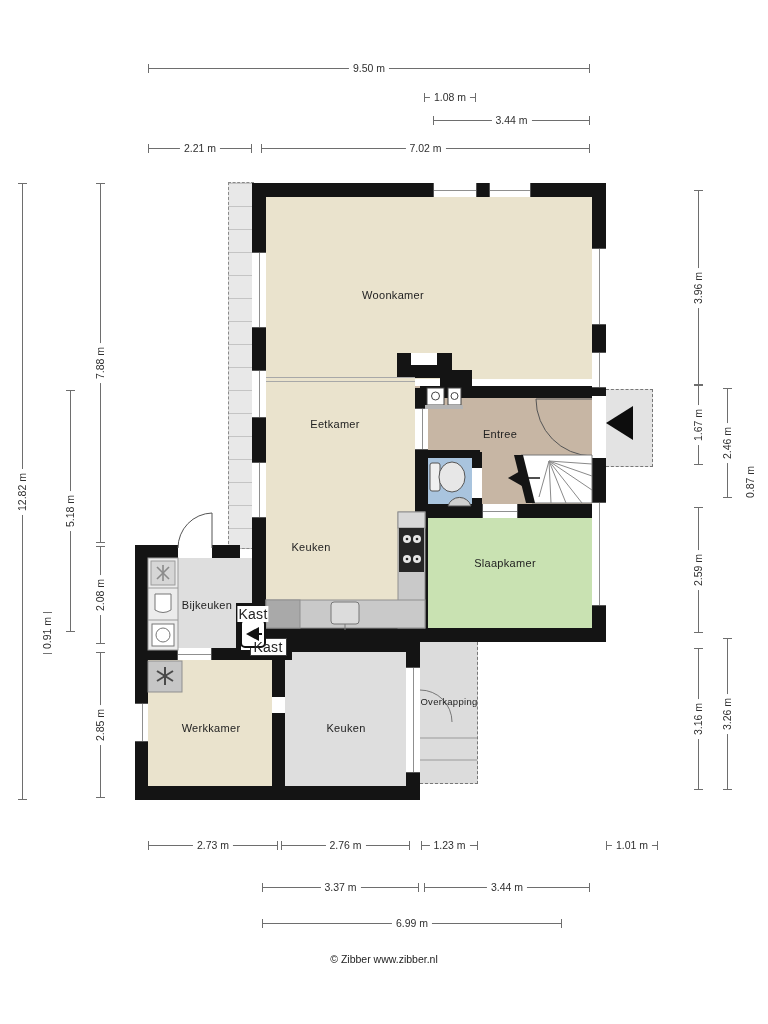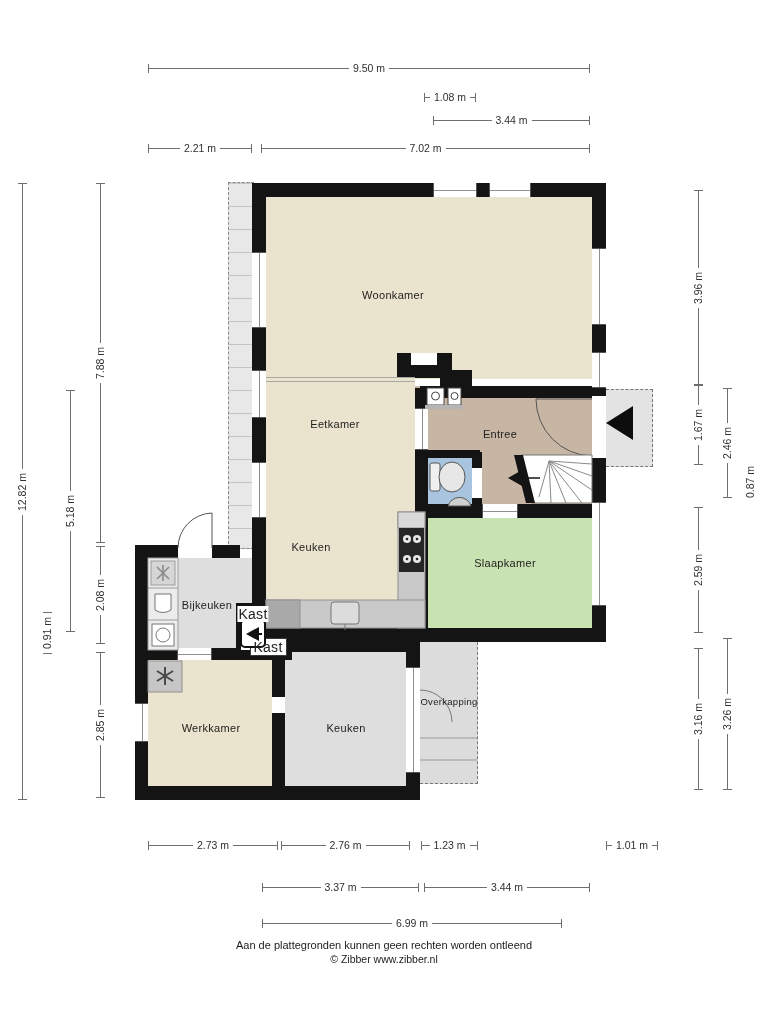--- a/index.html
+++ b/index.html
@@ -401,15 +401,14 @@
       <div class="tb"></div>
     <span class="lbl">3.26 m</span>
     </div>
   <div class="dim-v" style="left:742px;top:465px;height:33px;">
     <div class="line"></div>
       <div class="tt"></div>
       <div class="tb"></div>
     <span class="lbl">0.87 m</span>
     </div>
 
-  <div class="footer" style="top:939px;font-size:11px;">Aan de plattegronden kunnen geen rechten worden ontleend</div>
   <div class="footer" style="top:953px;font-size:10.5px;">© Zibber www.zibber.nl</div>
 </div>
 
 </body></html>

